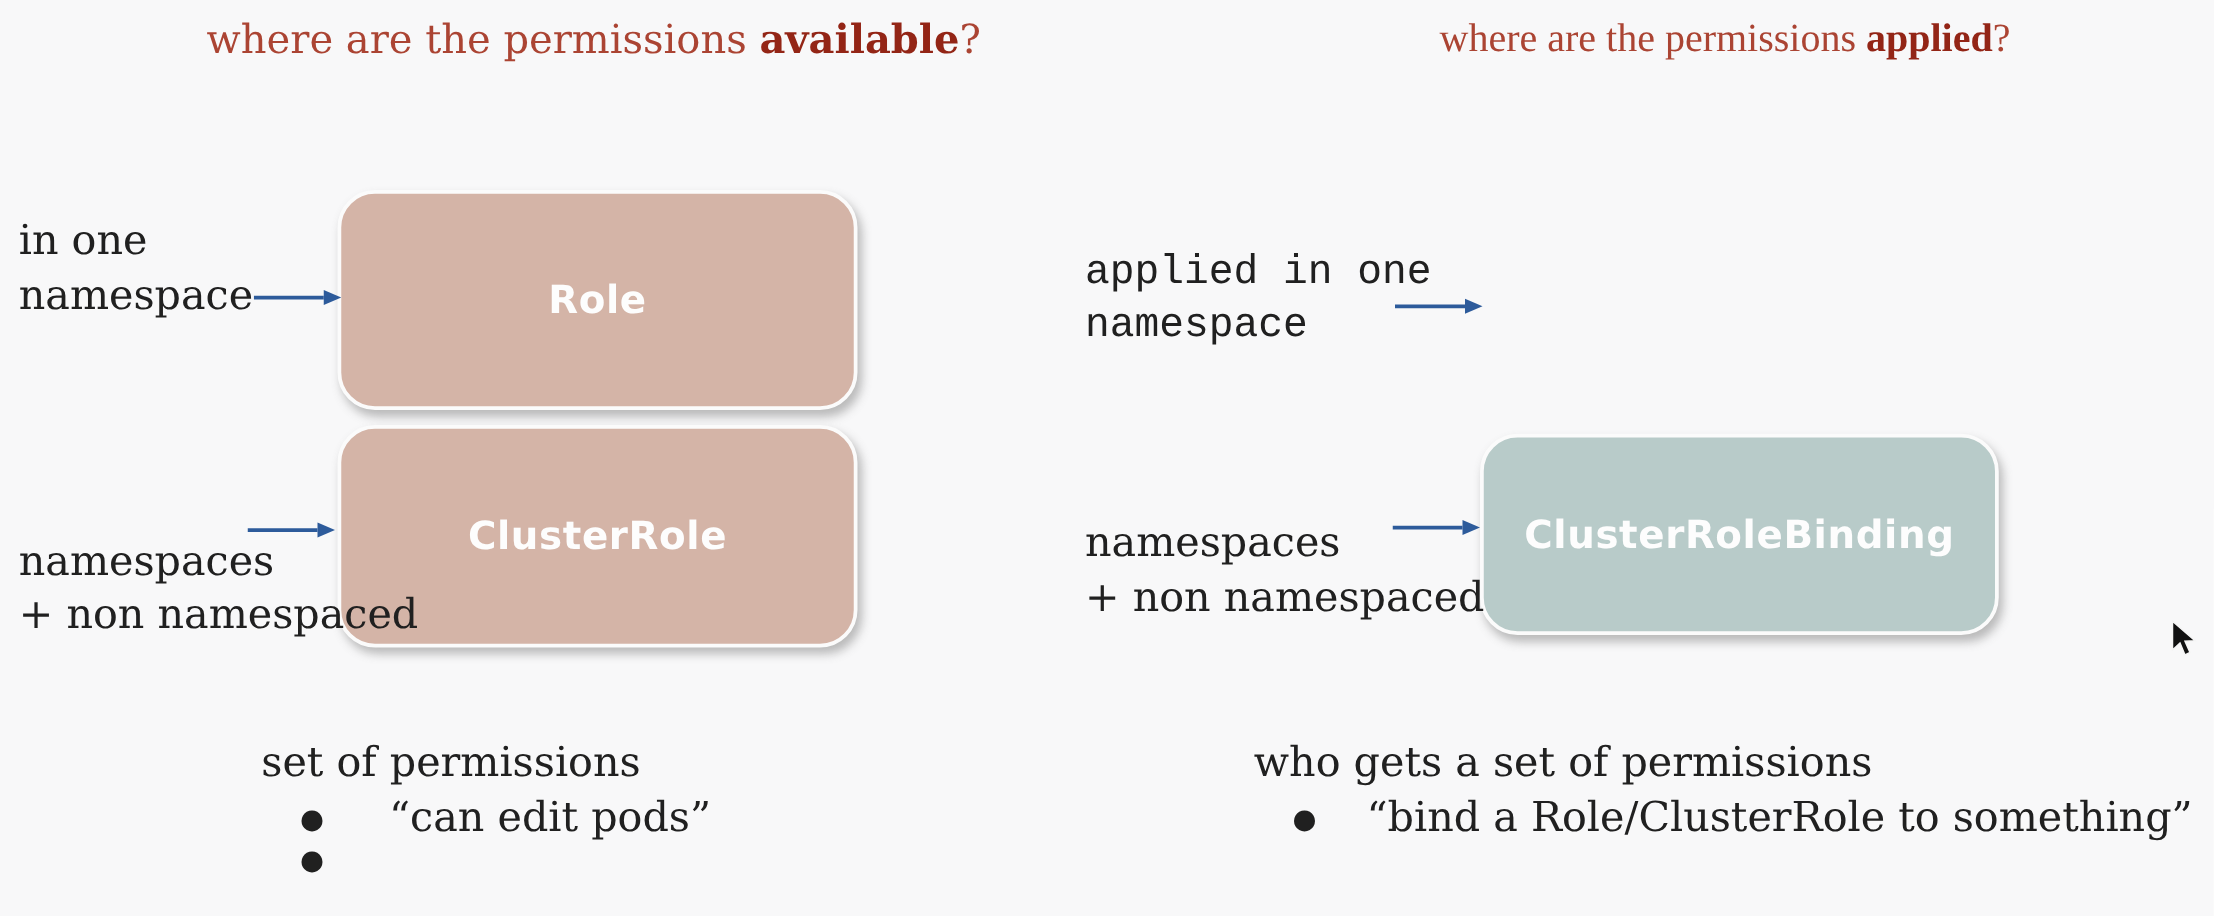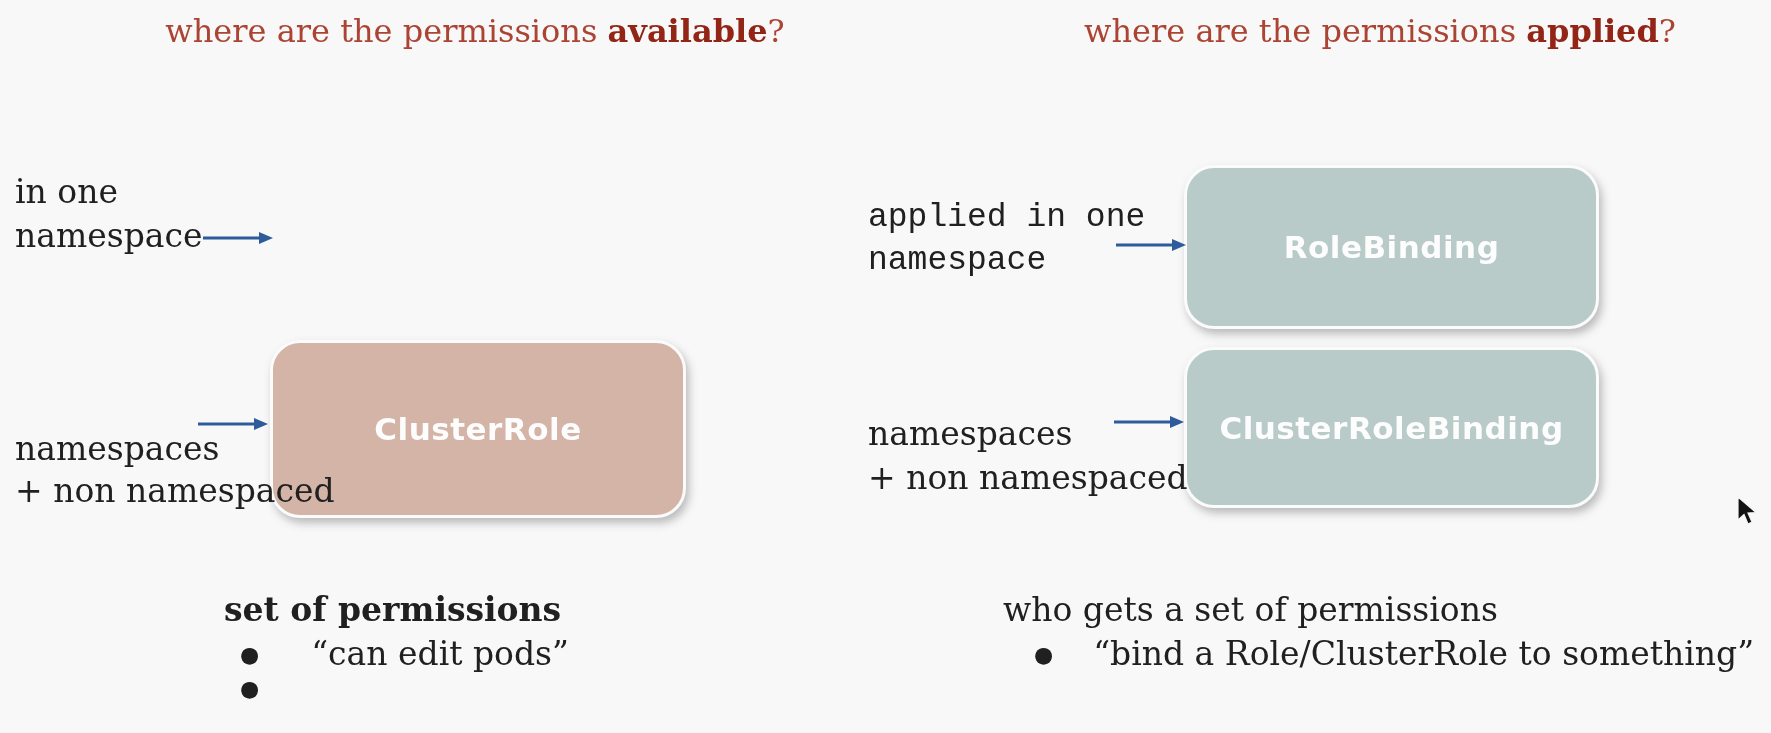--- a/index.html
+++ b/index.html
@@ -19,21 +19,21 @@
     position: absolute;
     top: 12px;
     width: 640px;
     text-align: center;
     font-size: 32px;
     color: #ab4433;
     white-space: nowrap;
   }
   .heading b { color: #932516; font-weight: 700; }
   .heading-left  { left: 155px; }
-  .heading-right { left: 1060px; }
+  .heading-right { left: 1060px; font-family: Liberation Serif, serif; }
 
   
   .kbox {
     position: absolute;
     border: 3px solid #fbfbfb;
     border-radius: 30px;
     box-shadow: 3px 5px 8px rgba(110,110,110,0.45);
     display: flex;
     align-items: center;
     justify-content: center;
@@ -72,21 +72,21 @@
   #arrow-right-1 { left: 1116px; top: 237px; }
   #arrow-right-2 { left: 1114px; top: 414px; }
 
   
   .footer-title {
     position: absolute;
     font-size: 33px;
     color: #202020;
     white-space: nowrap;
   }
-  #footer-left-title  { left: 224px;  top: 590px; font-weight: bold; }
+  #footer-left-title  { left: 209px;  top: 590px; }
   #footer-right-title { left: 1003px; top: 590px; }
 
   .bullet-row {
     position: absolute;
     display: flex;
     align-items: baseline;
     font-size: 33px;
     color: #202020;
     white-space: nowrap;
   }
@@ -106,27 +106,27 @@
 
 <div class="canvas">
 
   <div class="heading heading-left">
     <span>where are the permissions </span><b>available</b><span>?</span>
   </div>
   <div class="heading heading-right">
     <span>where are the permissions </span><b>applied</b><span>?</span>
   </div>
 
+  <div class="kbox kbox-role" id="box-role">
+    <span class="label">Role</span>
+  </div>
   <div class="kbox kbox-role" id="box-clusterrole">
     <span class="label">ClusterRole</span>
   </div>
 
-  <div class="kbox kbox-binding" id="box-rolebinding">
-    <span class="label">RoleBinding</span>
-  </div>
   <div class="kbox kbox-binding" id="box-clusterrolebinding">
     <span class="label">ClusterRoleBinding</span>
   </div>
 
   <div class="annotation" id="ann-left-1">
     <div>in one</div>
     <div>namespace</div>
   </div>
   <div class="annotation" id="ann-left-2">
     <div>namespaces</div>

